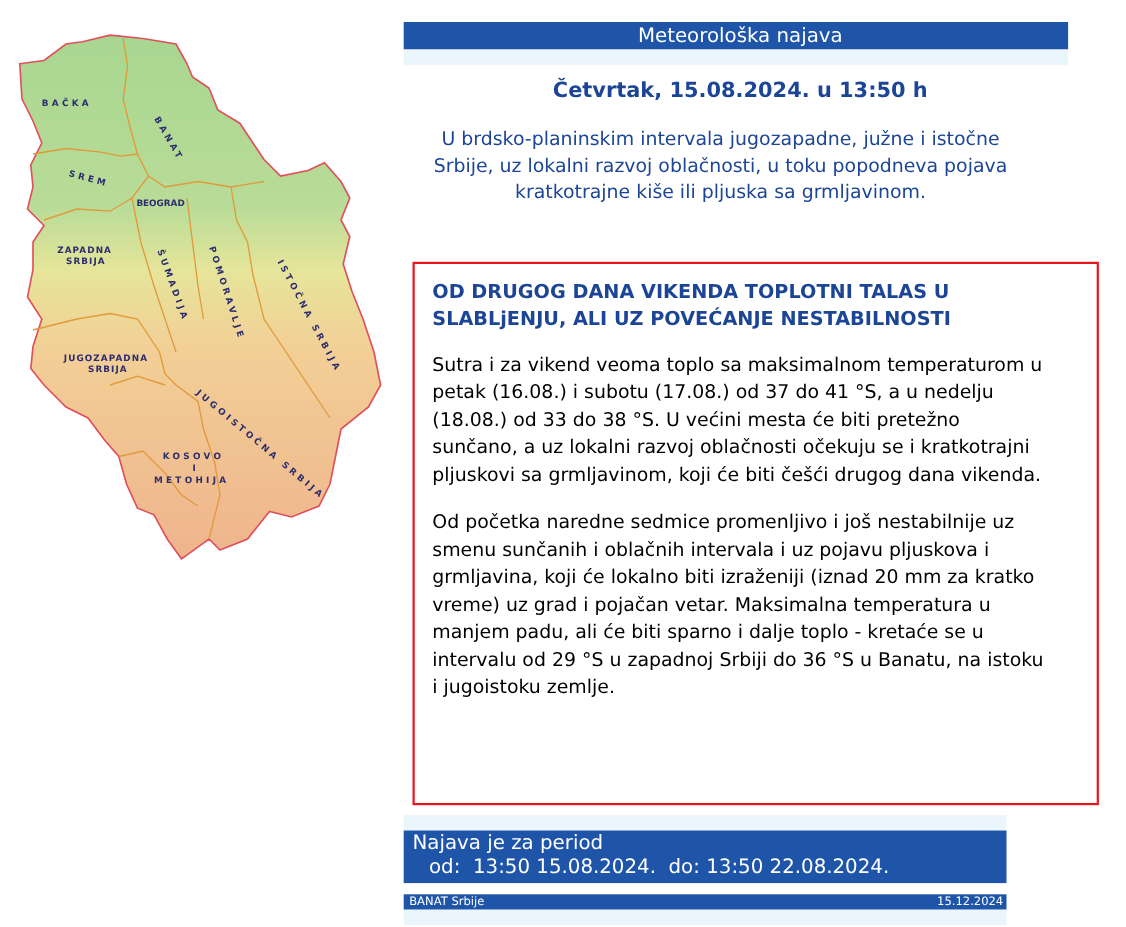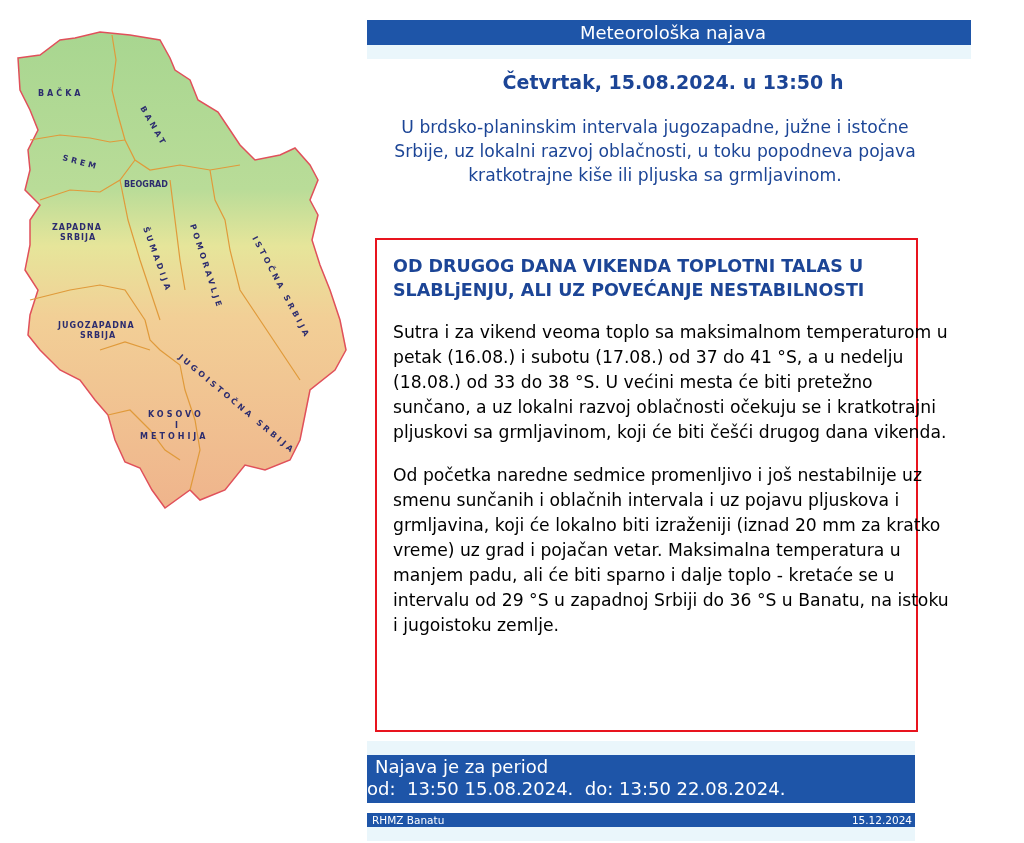--- a/index.html
+++ b/index.html
@@ -8,21 +8,21 @@
   .clipped-top { position:absolute; left:40px; top:-8px; width:105px; height:10px; 
                  border-top:6px dotted #2d4f8c; opacity:0.85; }
   .map { position:absolute; left:0; top:20px; width:360px; height:500px; }
   .map svg { width:100%; height:100%; display:block; }
   .col { position:absolute; left:367px; top:20px; width:604px;text-align:center; }
   .title-bar { background:#1e55a8; color:#ffffff; font-size:18px; height:25px; line-height:25px;
                padding-left:8px; }
   .light-band { background:#eaf6fb; height:14px; }
   .date-heading { font-weight:bold; font-size:19px; color:#1c4596; margin:12px 0 0 8px; }
   .intro { font-size:17.2px; line-height:24px; color:#1c4596; margin:22px 0 0 8px; width:560px; }
-  .alert-box { position:absolute; left:375px; top:238px; width:543px; height:494px;
+  .alert-box { position:absolute; left:375px; top:238px; width:624px; height:494px;
                border:2px solid #e8141e; box-sizing:border-box; padding:14px 16px 0 16px; }
   .alert-title { font-weight:bold; font-size:17.5px; line-height:24px; color:#1c4596; width:560px; }
   .alert-para { font-size:17.2px; line-height:25px; color:#000000; margin-top:18px; width:560px; }
   .period-wrap { position:absolute; left:367px; top:741px; width:548px; }
   .period-band-top { background:#eaf6fb; height:14px; }
   .period { background:#1e55a8; color:#fff; font-size:18px; line-height:22px; padding:1px 0 3px 0; }
   .period .l1 { padding-left:8px; }
   .period .l2 { padding-left:0; }
   .gap { background:#ffffff; height:10px; }
   .footer-bar { background:#1e55a8; color:#fff; font-size:10.5px; height:14px; line-height:14px;
@@ -88,21 +88,21 @@
 <div class="alert-box">
   <div class="alert-title">OD DRUGOG DANA VIKENDA TOPLOTNI TALAS U SLABLjENJU, ALI UZ POVEĆANJE NESTABILNOSTI</div>
   <div class="alert-para">Sutra i za vikend veoma toplo sa maksimalnom temperaturom u petak (16.08.) i subotu (17.08.) od 37 do 41 °S, a u nedelju (18.08.) od 33 do 38 °S. U većini mesta će biti pretežno sunčano, a uz lokalni razvoj oblačnosti očekuju se i kratkotrajni pljuskovi sa grmljavinom, koji će biti češći drugog dana vikenda.</div>
   <div class="alert-para">Od početka naredne sedmice promenljivo i još nestabilnije uz smenu sunčanih i oblačnih intervala i uz pojavu pljuskova i grmljavina, koji će lokalno biti izraženiji (iznad 20 mm za kratko vreme) uz grad i pojačan vetar. Maksimalna temperatura u manjem padu, ali će biti sparno i dalje toplo - kretaće se u intervalu od 29 °S u zapadnoj Srbiji do 36 °S u Banatu, na istoku i jugoistoku zemlje.</div>
 </div>
 
 <div class="period-wrap">
   <div class="period-band-top"></div>
   <div class="period">
     <div class="l1">Najava je za period</div>
-    <div class="l2" style="white-space:pre;">od:  13:50 15.08.2024.  do: 13:50 22.08.2024.</div>
+    <div class="l2" style="white-space:pre;margin-left:23px;">od:  13:50 15.08.2024.  do: 13:50 22.08.2024.</div>
   </div>
   <div class="gap"></div>
   <div class="footer-bar">
-    <span>RHMZ Banatu</span>
+    <span>BANAT Srbije</span>
     <span>15.12.2024</span>
   </div>
   <div class="footer-band"></div>
 </div>
 
 </body></html>

